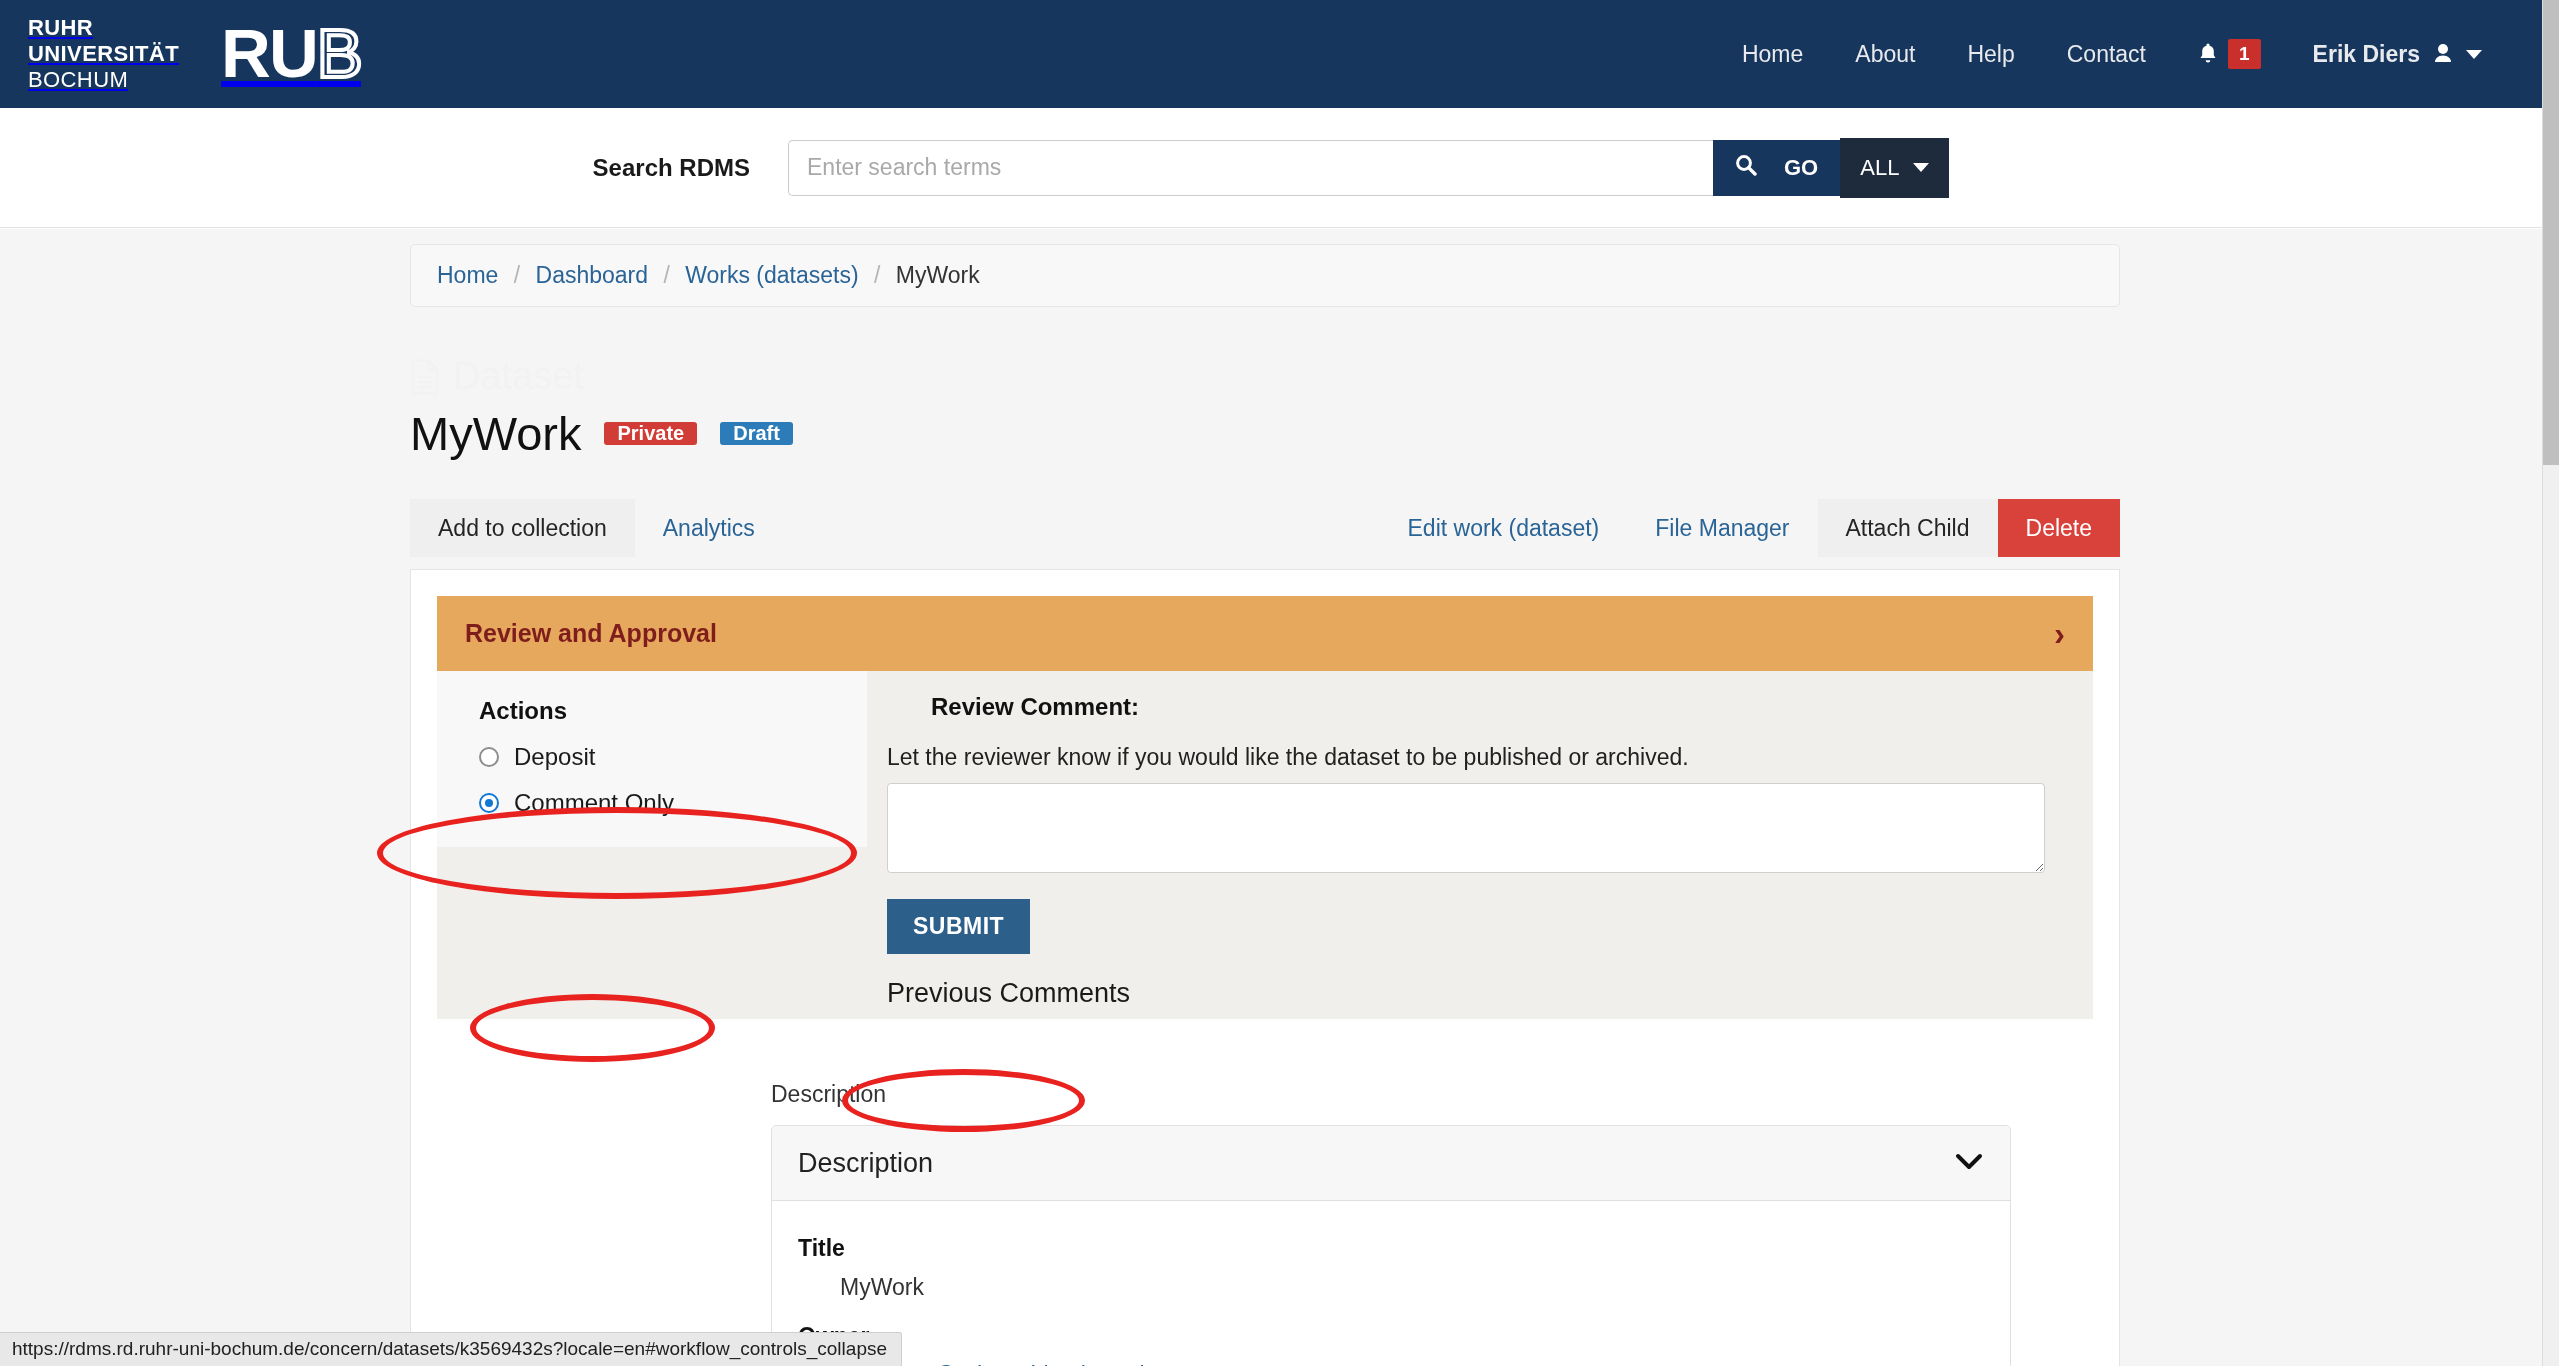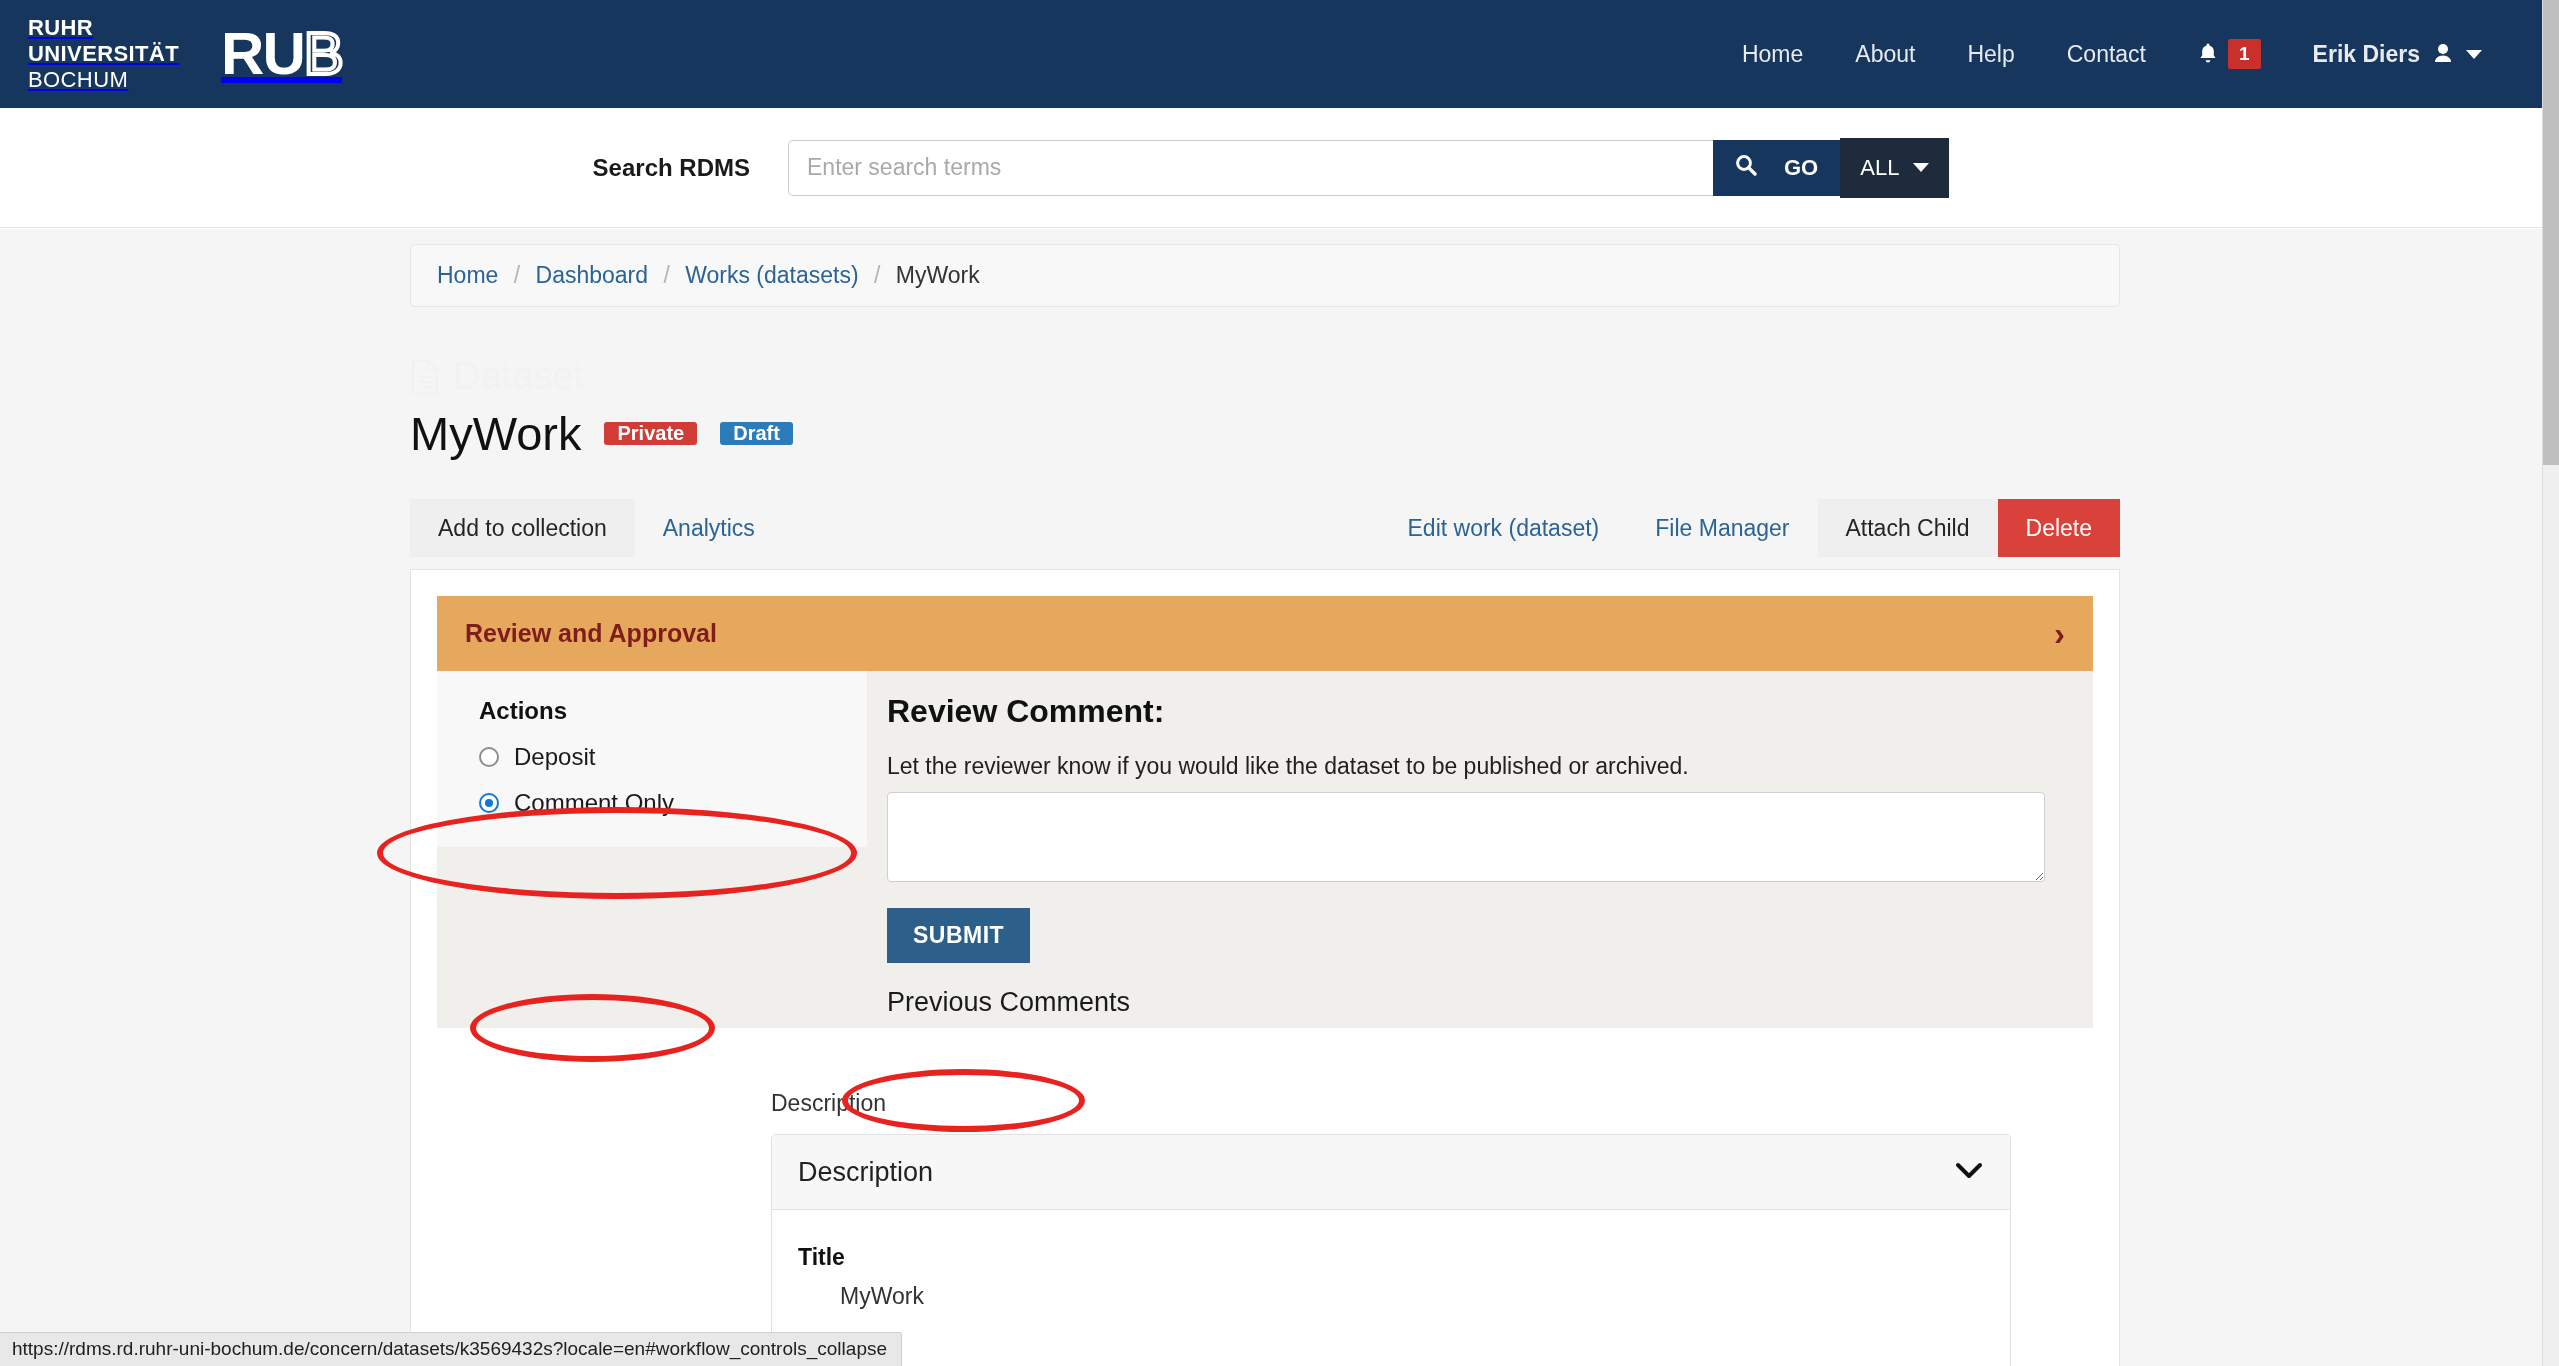--- a/index.html
+++ b/index.html
@@ -25,21 +25,21 @@
   .logo-wordmark {
     color: #ffffff;
     line-height: 1.18;
     font-size: 22px;
     letter-spacing: .4px;
   }
   .logo-wordmark .l1, .logo-wordmark .l2 { font-weight: bold; }
   .logo-wordmark .l3 { font-weight: normal; }
   .logo-rub {
     margin-left: 42px;
-    font-size: 60px;
+    font-size: 69px;
     font-weight: bold;
     color: #ffffff;
     letter-spacing: -2px;
     line-height: 1;
     display: flex;
     align-items: center;
   }
   .logo-rub .thin {
     font-weight: normal;
     -webkit-text-stroke: 0px;
@@ -246,21 +246,21 @@
     position: relative;
   }
   .radio.checked { border-color: #1178d4; }
   .radio.checked::after {
     content: ""; position: absolute;
     left: 4px; top: 4px; width: 8px; height: 8px;
     border-radius: 50%; background: #1178d4;
   }
 
   .review-col { flex: 1; padding: 22px 48px 10px 20px; }
-  .review-label { font-size: 32px; font-weight: bold; color: #111; }
+  .review-label { font-size: 24px; font-weight: bold; color: #111; margin-left: 44px; }
   .review-help { font-size: 23px; color: #212121; margin-top: 23px; }
   .review-textarea {
     display: block;
     width: 100%; height: 90px;
     margin-top: 12px;
     border: 1px solid #cfcfcf;
     background: #ffffff;
     border-radius: 4px;
     resize: vertical;
     font-family: "Liberation Sans", sans-serif;

